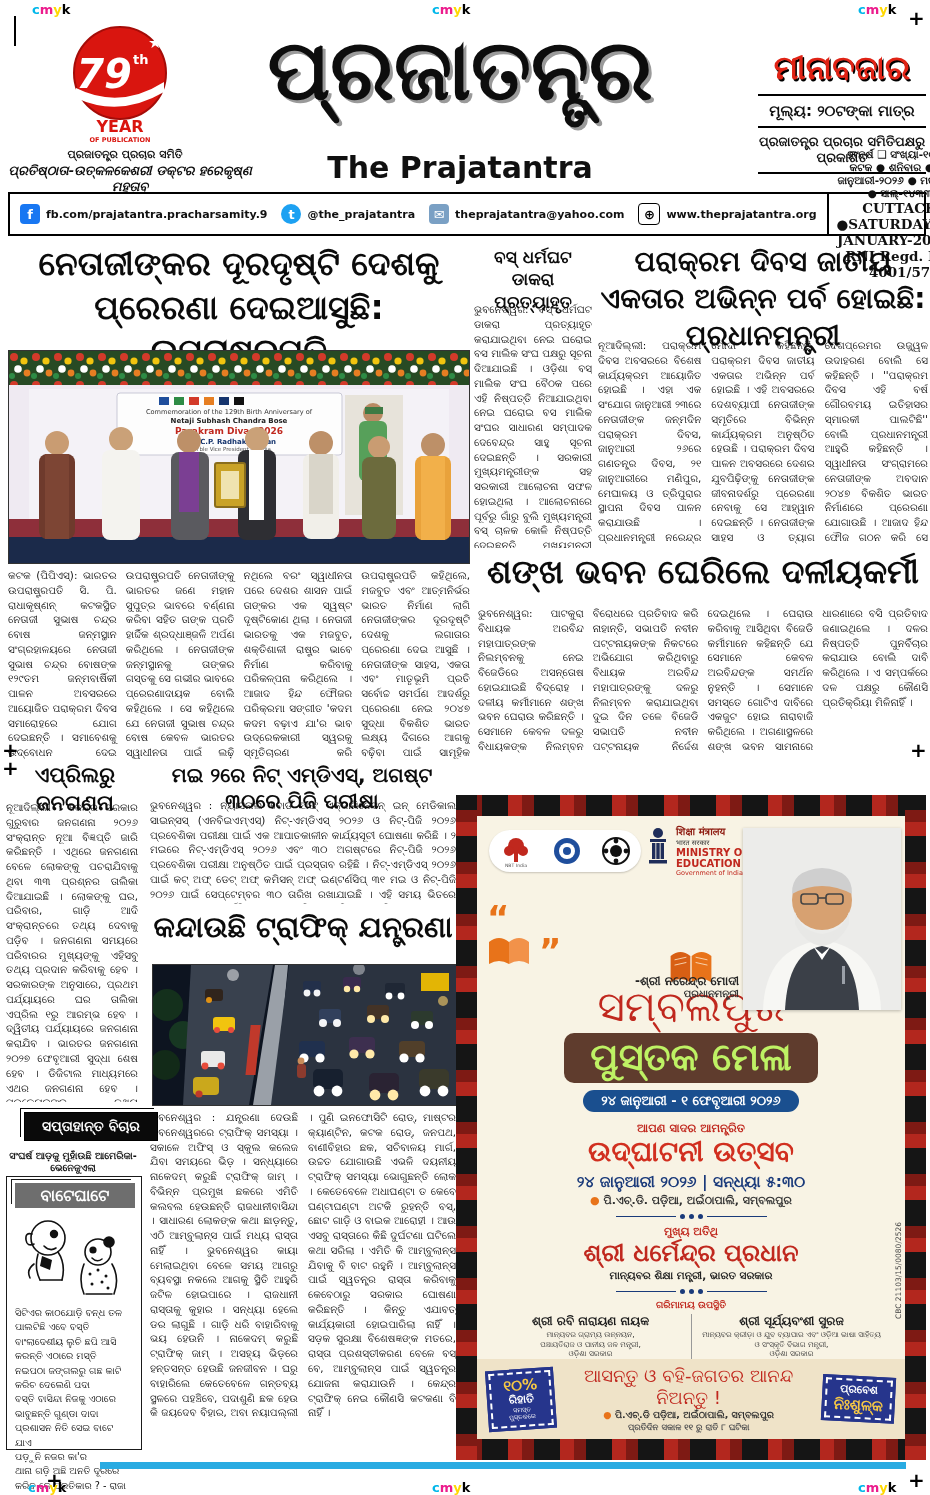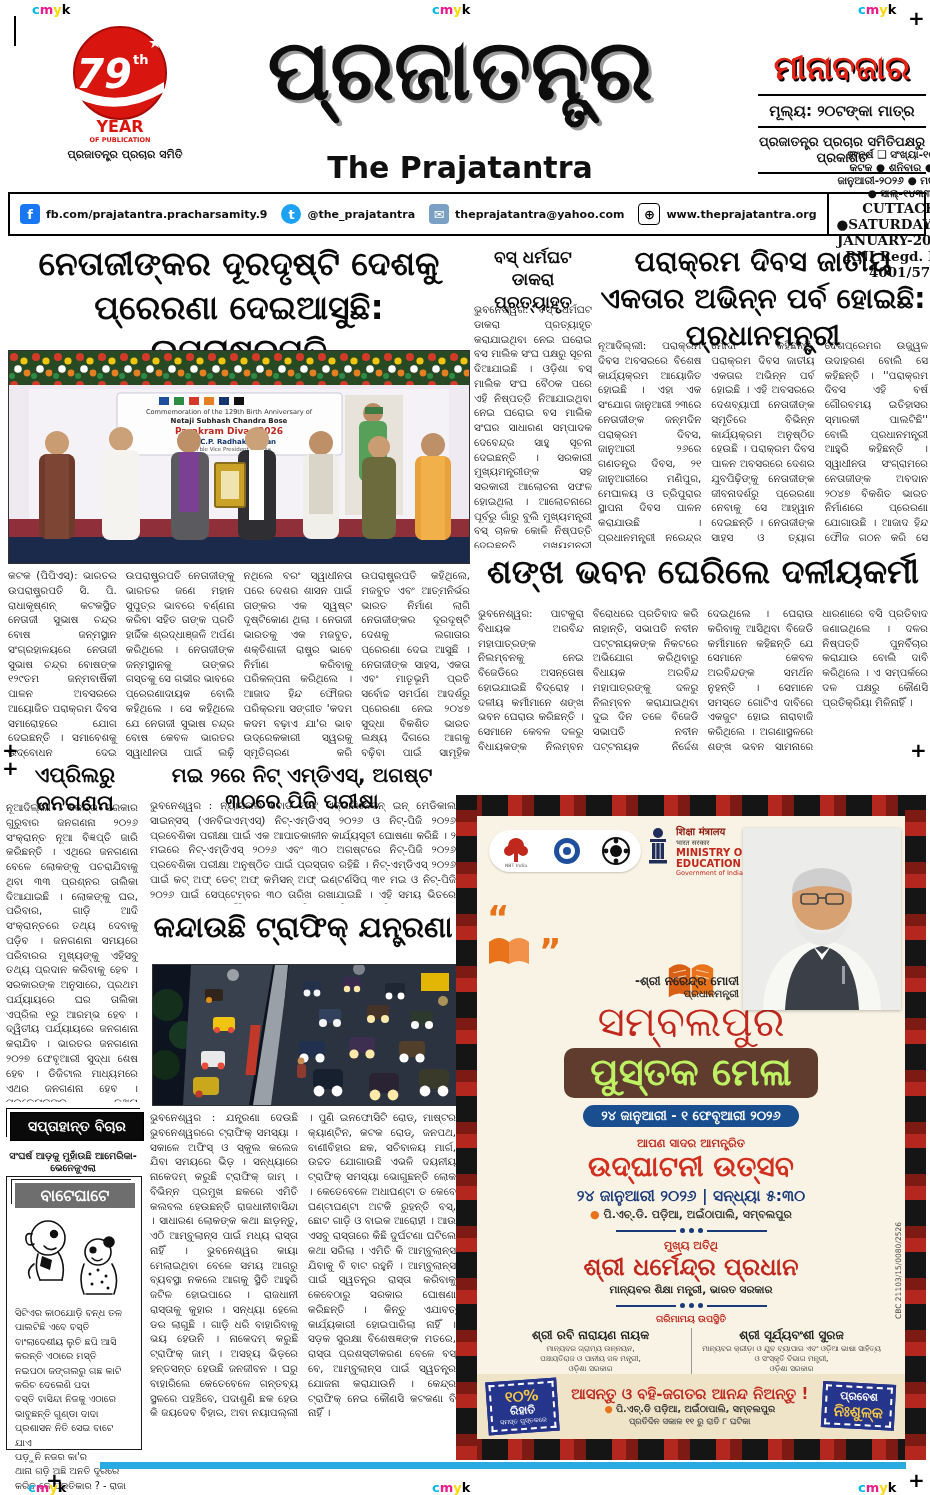--- a/index.html
+++ b/index.html
@@ -78,21 +78,21 @@
   .guest{width:180px;text-align:center;}
   .g-name{font-size:12px;font-weight:900;color:#1a1a1a;}
   .g-title{font-size:7.5px;color:#333;line-height:1.3;margin-top:2px;white-space:pre-line;}
   .g-sep{width:1px;background:#999;align-self:stretch;}
   .ad-strip{margin-top:auto;width:100%;box-sizing:border-box;background:#efe3c8;display:flex;align-items:center;justify-content:space-between;padding:6px 10px;}
   .stamp{background:#26358c;color:#fff;border:2px solid #26358c;outline:2px dashed #fff;outline-offset:-5px;padding:6px 10px;text-align:center;line-height:1.15;}
   .stamp .big{font-size:15px;font-weight:900;color:#f7c844;}
   .stamp .mid{font-size:11px;font-weight:bold;}
   .stamp .sml{font-size:6.5px;}
   .strip-mid{text-align:center;}
-  .strip-come{color:#c0281e;font-size:15px;font-weight:700;}
+  .strip-come{color:#c0281e;font-size:18px;font-weight:400;}
   .strip-venue{font-size:9.5px;font-weight:bold;color:#333;margin-top:0;}
   .strip-time{font-size:8.5px;font-weight:bold;color:#555;margin-top:1px;}
   .cbc{position:absolute;right:2px;bottom:120px;writing-mode:vertical-rl;transform:rotate(180deg);font-size:7.5px;color:#444;}
   .blue-bar{position:absolute;background:#29abe2;height:7px;}
 </style>
 </head>
 <body>
 
 <div id="page">
 
@@ -109,20 +109,21 @@
     <circle cx="60" cy="47" r="46" fill="#d9150f"></circle>
     <circle cx="60" cy="47" r="46" fill="none" stroke="#a50c08" stroke-width="2"></circle>
     <path d="M16,62 Q60,84 104,56 L104,66 Q60,92 16,72 Z" fill="#fff"></path>
     <text x="44" y="62" font-size="40" font-style="italic" font-weight="bold" fill="#fff" text-anchor="middle">79</text>
     <text x="73" y="38" font-size="13" font-weight="bold" fill="#fff">th</text>
     <text x="88" y="22" font-size="16" fill="#fff">★</text>
     <text x="60" y="106" font-size="16" font-weight="bold" fill="#d9150f" text-anchor="middle">YEAR</text>
     <text x="60" y="116" font-size="6.5" font-weight="bold" fill="#d9150f" text-anchor="middle">OF PUBLICATION</text>
   </svg>
   <div class="abs society" style="left:10px;top:148px;width:230px">ପ୍ରଜାତନ୍ତ୍ର ପ୍ରଚାର ସମିତି</div>
+  <div class="abs founder" style="left:0px;top:163px;width:260px">ପ୍ରତିଷ୍ଠାତା-ଉତ୍କଳକେଶରୀ ଡକ୍ଟର ହରେକୃଷ୍ଣ ମହତାବ</div>
 
   <div class="abs" style="left:235px;top:28px;width:450px;text-align:center">
     <div class="logo-odia">ପ୍ରଜାତନ୍ତ୍ର</div>
   </div>
   <div class="abs logo-en" style="left:235px;top:150px;width:450px;text-align:center">The Prajatantra</div>
 
   <div class="abs" style="left:758px;top:48px;width:168px;text-align:center">
     <div class="supp-name">ମୀନାବଜାର</div>
     <div class="supp-line" style="margin-top:6px"></div>
     <div class="supp-price" style="margin-top:6px">ମୂଲ୍ୟ: ୨୦ଟଙ୍କା ମାତ୍ର</div>
@@ -296,21 +297,21 @@
         <circle cx="290" cy="126" r="5.4" fill="#fff"></circle>
       <circle cx="148" cy="96" r="3.4" fill="#c98d5a"></circle>
         <rect x="144" y="99" width="9" height="14" rx="3" fill="#8c3b2e"></rect>
     </g>
     <circle cx="80" cy="10" r="6" fill="#fff" opacity=".5"></circle>
       <circle cx="206" cy="4" r="6" fill="#fff" opacity=".4"></circle>
       <circle cx="290" cy="36" r="5" fill="#ffd36b" opacity=".6"></circle>
   </svg>
   <div class="abs bt col2" style="left:150px;top:1110px;width:306px;height:348px">ଭୁବନେଶ୍ୱର : ଯନ୍ତ୍ରଣା ଦେଉଛି ଭୁବନେଶ୍ୱରରେ ଟ୍ରାଫିକ୍ ସମସ୍ୟା । ସକାଳେ ଅଫିସ୍ ଓ ସ୍କୁଲ କଲେଜ ଯିବା ସମୟରେ ଭିଡ଼ । ସନ୍ଧ୍ୟାରେ ନାକେଦମ୍ କରୁଛି ଟ୍ରାଫିକ୍ ଜାମ୍ । ବିଭିନ୍ନ ପ୍ରମୁଖ ଛକରେ ଏମିତି କଲବଲ ହେଉଛନ୍ତି ରାଜଧାନୀବାସିନ୍ଦା । ସାଧାରଣ ଲୋକଙ୍କ କଥା ଛାଡ଼ନ୍ତୁ, ଏଠି ଆମ୍ବୁଲାନ୍ସ ପାଇଁ ମଧ୍ୟ ରାସ୍ତା ନାହିଁ । ଭୁବନେଶ୍ୱର କାୟା ମେଲାଇଥିବା ବେଳେ ସମୟ ଆଗରୁ ବ୍ୟବସ୍ଥା ନକଲେ ଆଗକୁ ସ୍ଥିତି ଆହୁରି ଜଟିଳ ହୋଇପାରେ । ରାଜଧାନୀ ରାସ୍ତାକୁ କୁହାର । ସନ୍ଧ୍ୟା ହେଲେ ଡର ଲାଗୁଛି । ଗାଡ଼ି ଧରି ବାହାରିବାକୁ ଭୟ ହେଉନି । ନାକେଦମ୍ କରୁଛି ଟ୍ରାଫିକ୍ ଜାମ୍ । ଅସହ୍ୟ ଭିଡ଼ରେ ହନ୍ତସନ୍ତ ହେଉଛି ଜନଜୀବନ । ଘରୁ ବାହାରିଲେ କେତେବେଳେ ଗନ୍ତବ୍ୟ ସ୍ଥଳରେ ପହଞ୍ଚିବେ, ପଦାଶୁଣି ଛକ ହେଉ କି ଜୟଦେବ ବିହାର, ଅବା ନୟାପଲ୍ଲୀ । ପୁଣି ଇନଫୋସିଟି ରୋଡ୍, ମାଷ୍ଟର କ୍ୟାଣ୍ଟିନ, କଟକ ରୋଡ୍, ଜନପଥ, ବାଣୀବିହାର ଛକ, ସଚିବାଳୟ ମାର୍ଗ, ଉଚ୍ଚତ ଯୋଗାଉଛି ଏଭଳି ଦୟନୀୟ ଟ୍ରାଫିକ୍ ସମସ୍ୟା ଭୋଗୁଛନ୍ତି ଲୋକ । କେତେବେଳେ ଅଧାଘଣ୍ଟା ତ କେବେ ଘଣ୍ଟାଘଣ୍ଟା ଅଟକି ରୁହନ୍ତି ବସ୍, ଛୋଟ ଗାଡ଼ି ଓ ବାଇକ ଆରୋହୀ । ଆଉ ଏସବୁ ରାସ୍ତାରେ କିଛି ଦୁର୍ଘଟଣା ଘଟିଲେ କଥା ସରିଲା । ଏମିତି କି ଆମ୍ବୁଲାନ୍ସ ଯିବାକୁ ବି ବାଟ ରହୁନି । ଆମ୍ବୁଲାନ୍ସ ପାଇଁ ସ୍ୱତନ୍ତ୍ର ରାସ୍ତା କରିବାକୁ କେବେଠାରୁ ସରକାର ଘୋଷଣା କରିଛନ୍ତି । କିନ୍ତୁ ଏଯାବତ୍ କାର୍ଯ୍ୟକାରୀ ହୋଇପାରିଲା ନାହିଁ । ସଡ଼କ ସୁରକ୍ଷା ବିଶେଷଜ୍ଞଙ୍କ ମତରେ, ରାସ୍ତା ପ୍ରଶସ୍ତୀକରଣ ବେଳେ ବସ୍ ବେ, ଆମ୍ବୁଲାନ୍ସ ପାଇଁ ସ୍ୱତନ୍ତ୍ର ଯୋଜନା କରାଯାଉନି । କେନ୍ଦ୍ର ଟ୍ରାଫିକ୍ ନେଇ କୌଣସି କଟକଣା ବି ନାହିଁ ।</div>
 
-  <div class="abs wk-box" style="left:10px;top:1112px;width:128px">ସପ୍ତାହାନ୍ତ ବିଚାର</div>
+  <div class="abs wk-box" style="left:24px;top:1112px;width:128px">ସପ୍ତାହାନ୍ତ ବିଚାର</div>
   <div class="abs wk-sub" style="left:6px;top:1146px;width:134px">ସଂଘର୍ଷ ଆଡ଼କୁ ମୁହାଁଉଛି ଆମେରିକା-ଭେନେଜୁଏଲା</div>
   <div class="abs cartoon-box" style="left:6px;top:1176px;width:134px;height:272px">
     <div class="ct-title">ବାଟେଘାଟେ</div>
     <svg width="120" height="92" viewBox="0 0 120 92" style="display:block;margin:0 auto">
       <g fill="none" stroke="#111" stroke-width="1.6" stroke-linecap="round">
         <circle cx="34" cy="26" r="17"></circle>
         <path d="M18,22 q-7,-2 -6,6 q1,7 8,4"></path>
         <circle cx="40" cy="22" r="3.4" fill="#111"></circle>
         <path d="M30,34 q6,6 12,2"></path>
         <path d="M24,42 q-4,14 2,26"></path>

